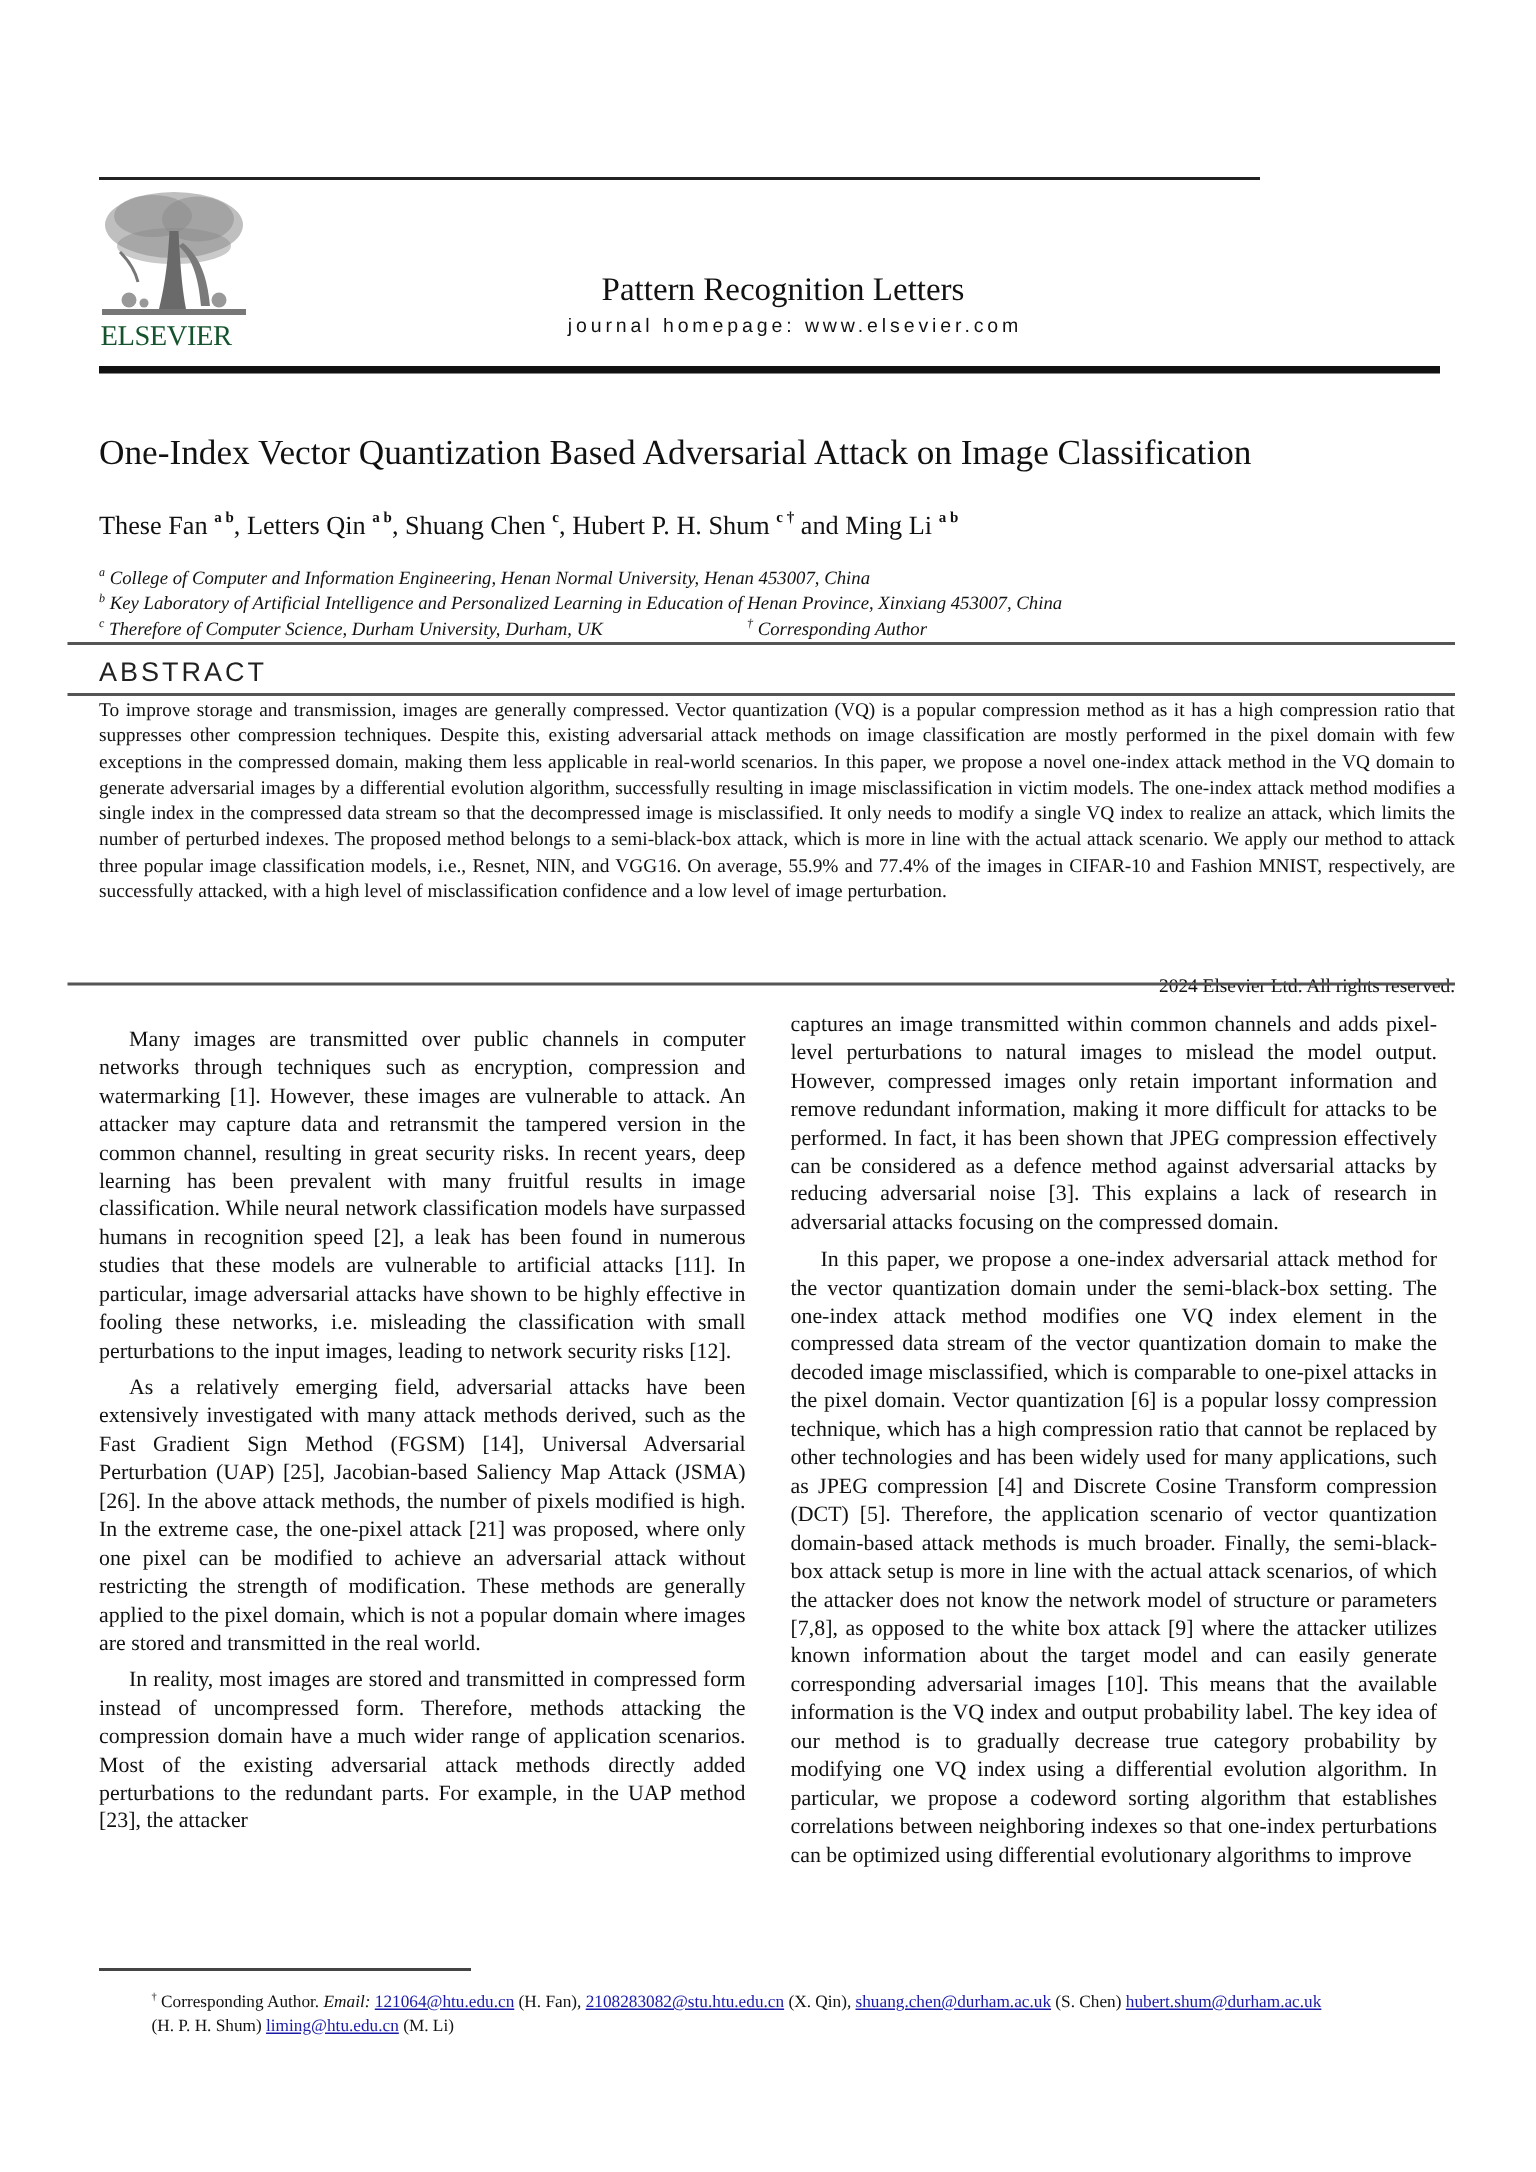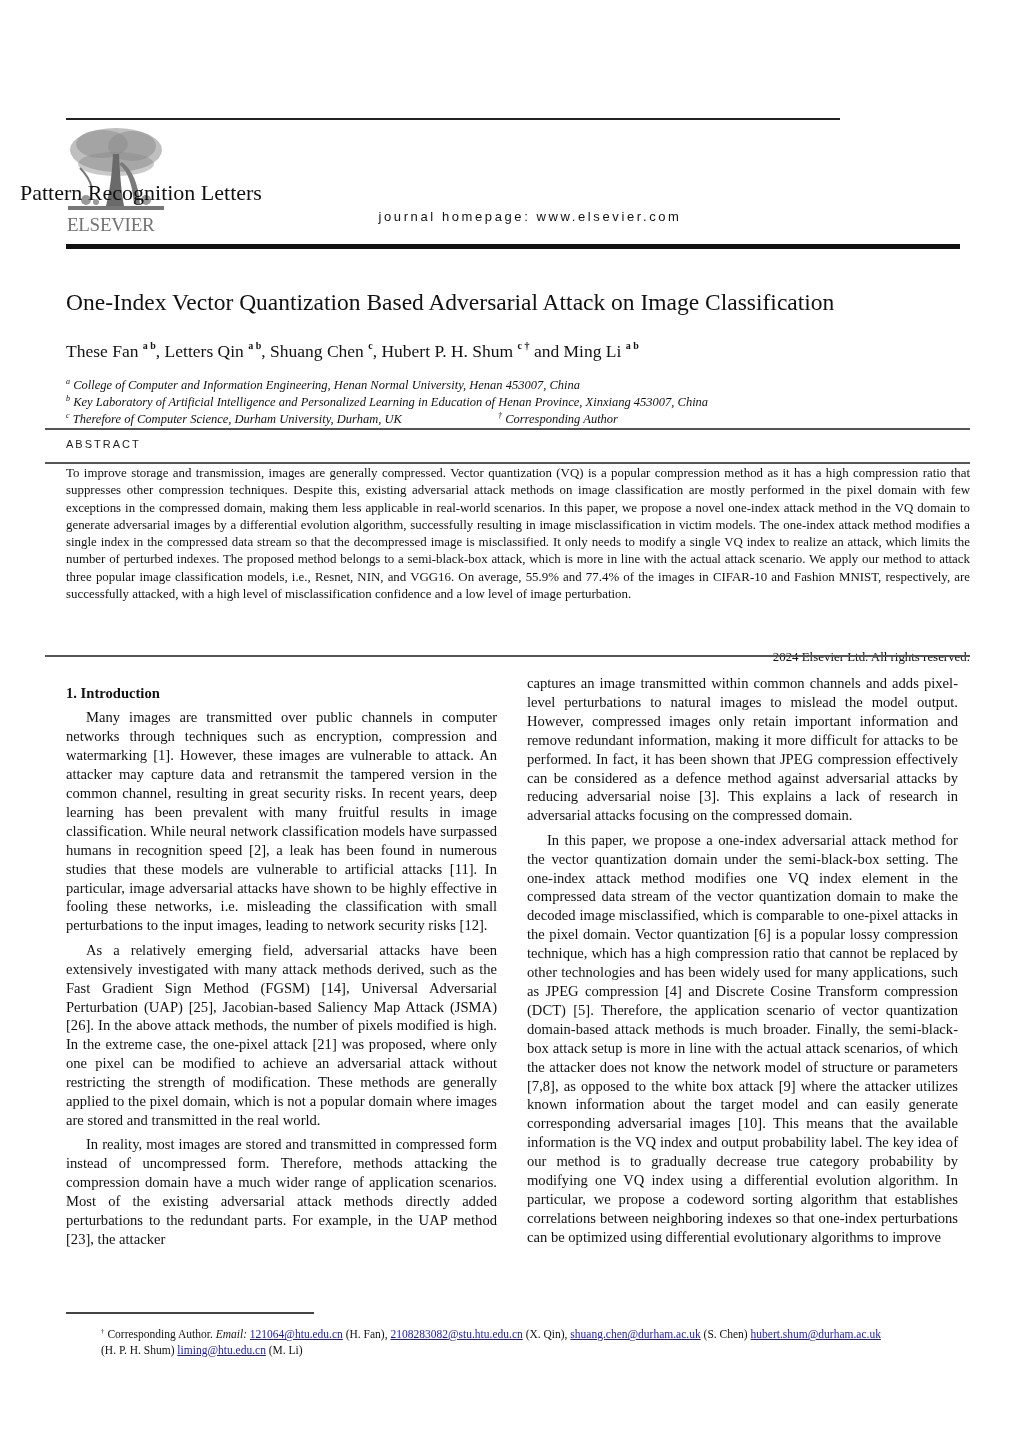--- a/index.html
+++ b/index.html
@@ -4,36 +4,36 @@
 <style>
   html, body { margin: 0; padding: 0; background: #ffffff; }
   body { width: 1024px; height: 1448px; position: relative; overflow: hidden;
          font-family: "Liberation Serif", "DejaVu Serif", serif; color: #111; }
   .abs { position: absolute; }
   .rule { position: absolute; background: #222; }
 
   
   .logo { left: 66px; top: 124px; width: 100px; height: 112px; }
   .logo-tree { position: absolute; left: 0; top: 0; width: 100px; height: 90px; }
-  .logo-text { position: absolute; left: 1px; top: 90px; font-size: 19px; color: #737373;
+  .logo-text { position: absolute; left: 1px; top: 90px; font-size: 19px; color: #14532d;
                letter-spacing: -0.3px; font-family: "Liberation Serif", serif; }
-  .journal-title { left: 0; width: 1024px; top: 180px; text-align: left; font-size: 22px;
+  .journal-title { left: 0; width: 1024px; top: 180px; text-align: center; font-size: 22px;
                    padding-left: 20px; box-sizing: border-box; }
   .journal-home { left: 0; width: 1024px; top: 209px; text-align: center; font-size: 13px;
                   letter-spacing: 2.6px; font-family: "Liberation Sans", sans-serif; color: #111;
                   padding-left: 36px; box-sizing: border-box; }
 
   .paper-title { left: 66px; top: 289px; font-size: 23.5px; white-space: nowrap; }
   .authors { left: 66px; top: 340px; font-size: 17.5px; white-space: nowrap; }
   .authors sup { font-size: 10px; vertical-align: 8px; font-weight: bold; }
 
   .affil { left: 66px; font-size: 12.5px; font-style: italic; white-space: nowrap; }
   .affil sup { font-size: 8px; vertical-align: 5px; font-style: italic; }
 
-  .abstract-head { left: 66px; top: 438px; font-size: 11px; letter-spacing: 2px;
+  .abstract-head { left: 66px; top: 438px; font-size: 18px; letter-spacing: 2px;
                    font-family: "Liberation Sans", sans-serif; font-weight: normal; color: #222; }
 
   .abstract-body { left: 66px; top: 465px; width: 904px; font-size: 12.9px; line-height: 17.3px;
                    text-align: justify; }
   .copyright { right: 54px; top: 626px; font-size: 12.9px; margin-top: 24px; }
 
   
   .col { position: absolute; width: 431px; font-size: 14.6px; line-height: 18.9px; text-align: justify; }
   .col p { margin: 0 0 5.5px 0; text-indent: 20px; }
   .col p.noindent { text-indent: 0; }
@@ -107,21 +107,20 @@
 <div class="rule" style="left:45px; top:428px; width:925px; height:1.5px; background:#555;"></div>
 <div class="abs abstract-head">ABSTRACT</div>
 <div class="rule" style="left:45px; top:462px; width:925px; height:2px; background:#555;"></div>
 
 <div class="abs abstract-body">To improve storage and transmission, images are generally compressed. Vector quantization (VQ) is a popular compression method as it has a high compression ratio that suppresses other compression techniques. Despite this, existing adversarial attack methods on image classification are mostly performed in the pixel domain with few exceptions in the compressed domain, making them less applicable in real-world scenarios. In this paper, we propose a novel one-index attack method in the VQ domain to generate adversarial images by a differential evolution algorithm, successfully resulting in image misclassification in victim models. The one-index attack method modifies a single index in the compressed data stream so that the decompressed image is misclassified. It only needs to modify a single VQ index to realize an attack, which limits the number of perturbed indexes. The proposed method belongs to a semi-black-box attack, which is more in line with the actual attack scenario. We apply our method to attack three popular image classification models, i.e., Resnet, NIN, and VGG16. On average, 55.9% and 77.4% of the images in CIFAR-10 and Fashion MNIST, respectively, are successfully attacked, with a high level of misclassification confidence and a low level of image perturbation.</div>
 <div class="abs copyright">2024 Elsevier Ltd. All rights reserved.</div>
 
 <div class="rule" style="left:45px; top:655px; width:925px; height:1.5px; background:#555;"></div>
 
 <div class="col col-left">
-  <p class="section-head">1. Introduction</p>
   <p>Many images are transmitted over public channels in computer networks through techniques such as encryption, compression and watermarking [1]. However, these images are vulnerable to attack. An attacker may capture data and retransmit the tampered version in the common channel, resulting in great security risks. In recent years, deep learning has been prevalent with many fruitful results in image classification. While neural network classification models have surpassed humans in recognition speed [2], a leak has been found in numerous studies that these models are vulnerable to artificial attacks [11]. In particular, image adversarial attacks have shown to be highly effective in fooling these networks, i.e. misleading the classification with small perturbations to the input images, leading to network security risks [12].</p>
   <p>As a relatively emerging field, adversarial attacks have been extensively investigated with many attack methods derived, such as the Fast Gradient Sign Method (FGSM) [14], Universal Adversarial Perturbation (UAP) [25], Jacobian-based Saliency Map Attack (JSMA) [26]. In the above attack methods, the number of pixels modified is high. In the extreme case, the one-pixel attack [21] was proposed, where only one pixel can be modified to achieve an adversarial attack without restricting the strength of modification. These methods are generally applied to the pixel domain, which is not a popular domain where images are stored and transmitted in the real world.</p>
   <p>In reality, most images are stored and transmitted in compressed form instead of uncompressed form. Therefore, methods attacking the compression domain have a much wider range of application scenarios. Most of the existing adversarial attack methods directly added perturbations to the redundant parts. For example, in the UAP method [23], the attacker</p>
 </div>
 
 <div class="col col-right">
   <p class="noindent">captures an image transmitted within common channels and adds pixel-level perturbations to natural images to mislead the model output. However, compressed images only retain important information and remove redundant information, making it more difficult for attacks to be performed. In fact, it has been shown that JPEG compression effectively can be considered as a defence method against adversarial attacks by reducing adversarial noise [3]. This explains a lack of research in adversarial attacks focusing on the compressed domain.</p>
   <p>In this paper, we propose a one-index adversarial attack method for the vector quantization domain under the semi-black-box setting. The one-index attack method modifies one VQ index element in the compressed data stream of the vector quantization domain to make the decoded image misclassified, which is comparable to one-pixel attacks in the pixel domain. Vector quantization [6] is a popular lossy compression technique, which has a high compression ratio that cannot be replaced by other technologies and has been widely used for many applications, such as JPEG compression [4] and Discrete Cosine Transform compression (DCT) [5]. Therefore, the application scenario of vector quantization domain-based attack methods is much broader. Finally, the semi-black-box attack setup is more in line with the actual attack scenarios, of which the attacker does not know the network model of structure or parameters [7,8], as opposed to the white box attack [9] where the attacker utilizes known information about the target model and can easily generate corresponding adversarial images [10]. This means that the available information is the VQ index and output probability label. The key idea of our method is to gradually decrease true category probability by modifying one VQ index using a differential evolution algorithm. In particular, we propose a codeword sorting algorithm that establishes correlations between neighboring indexes so that one-index perturbations can be optimized using differential evolutionary algorithms to improve</p>
 </div>
 

